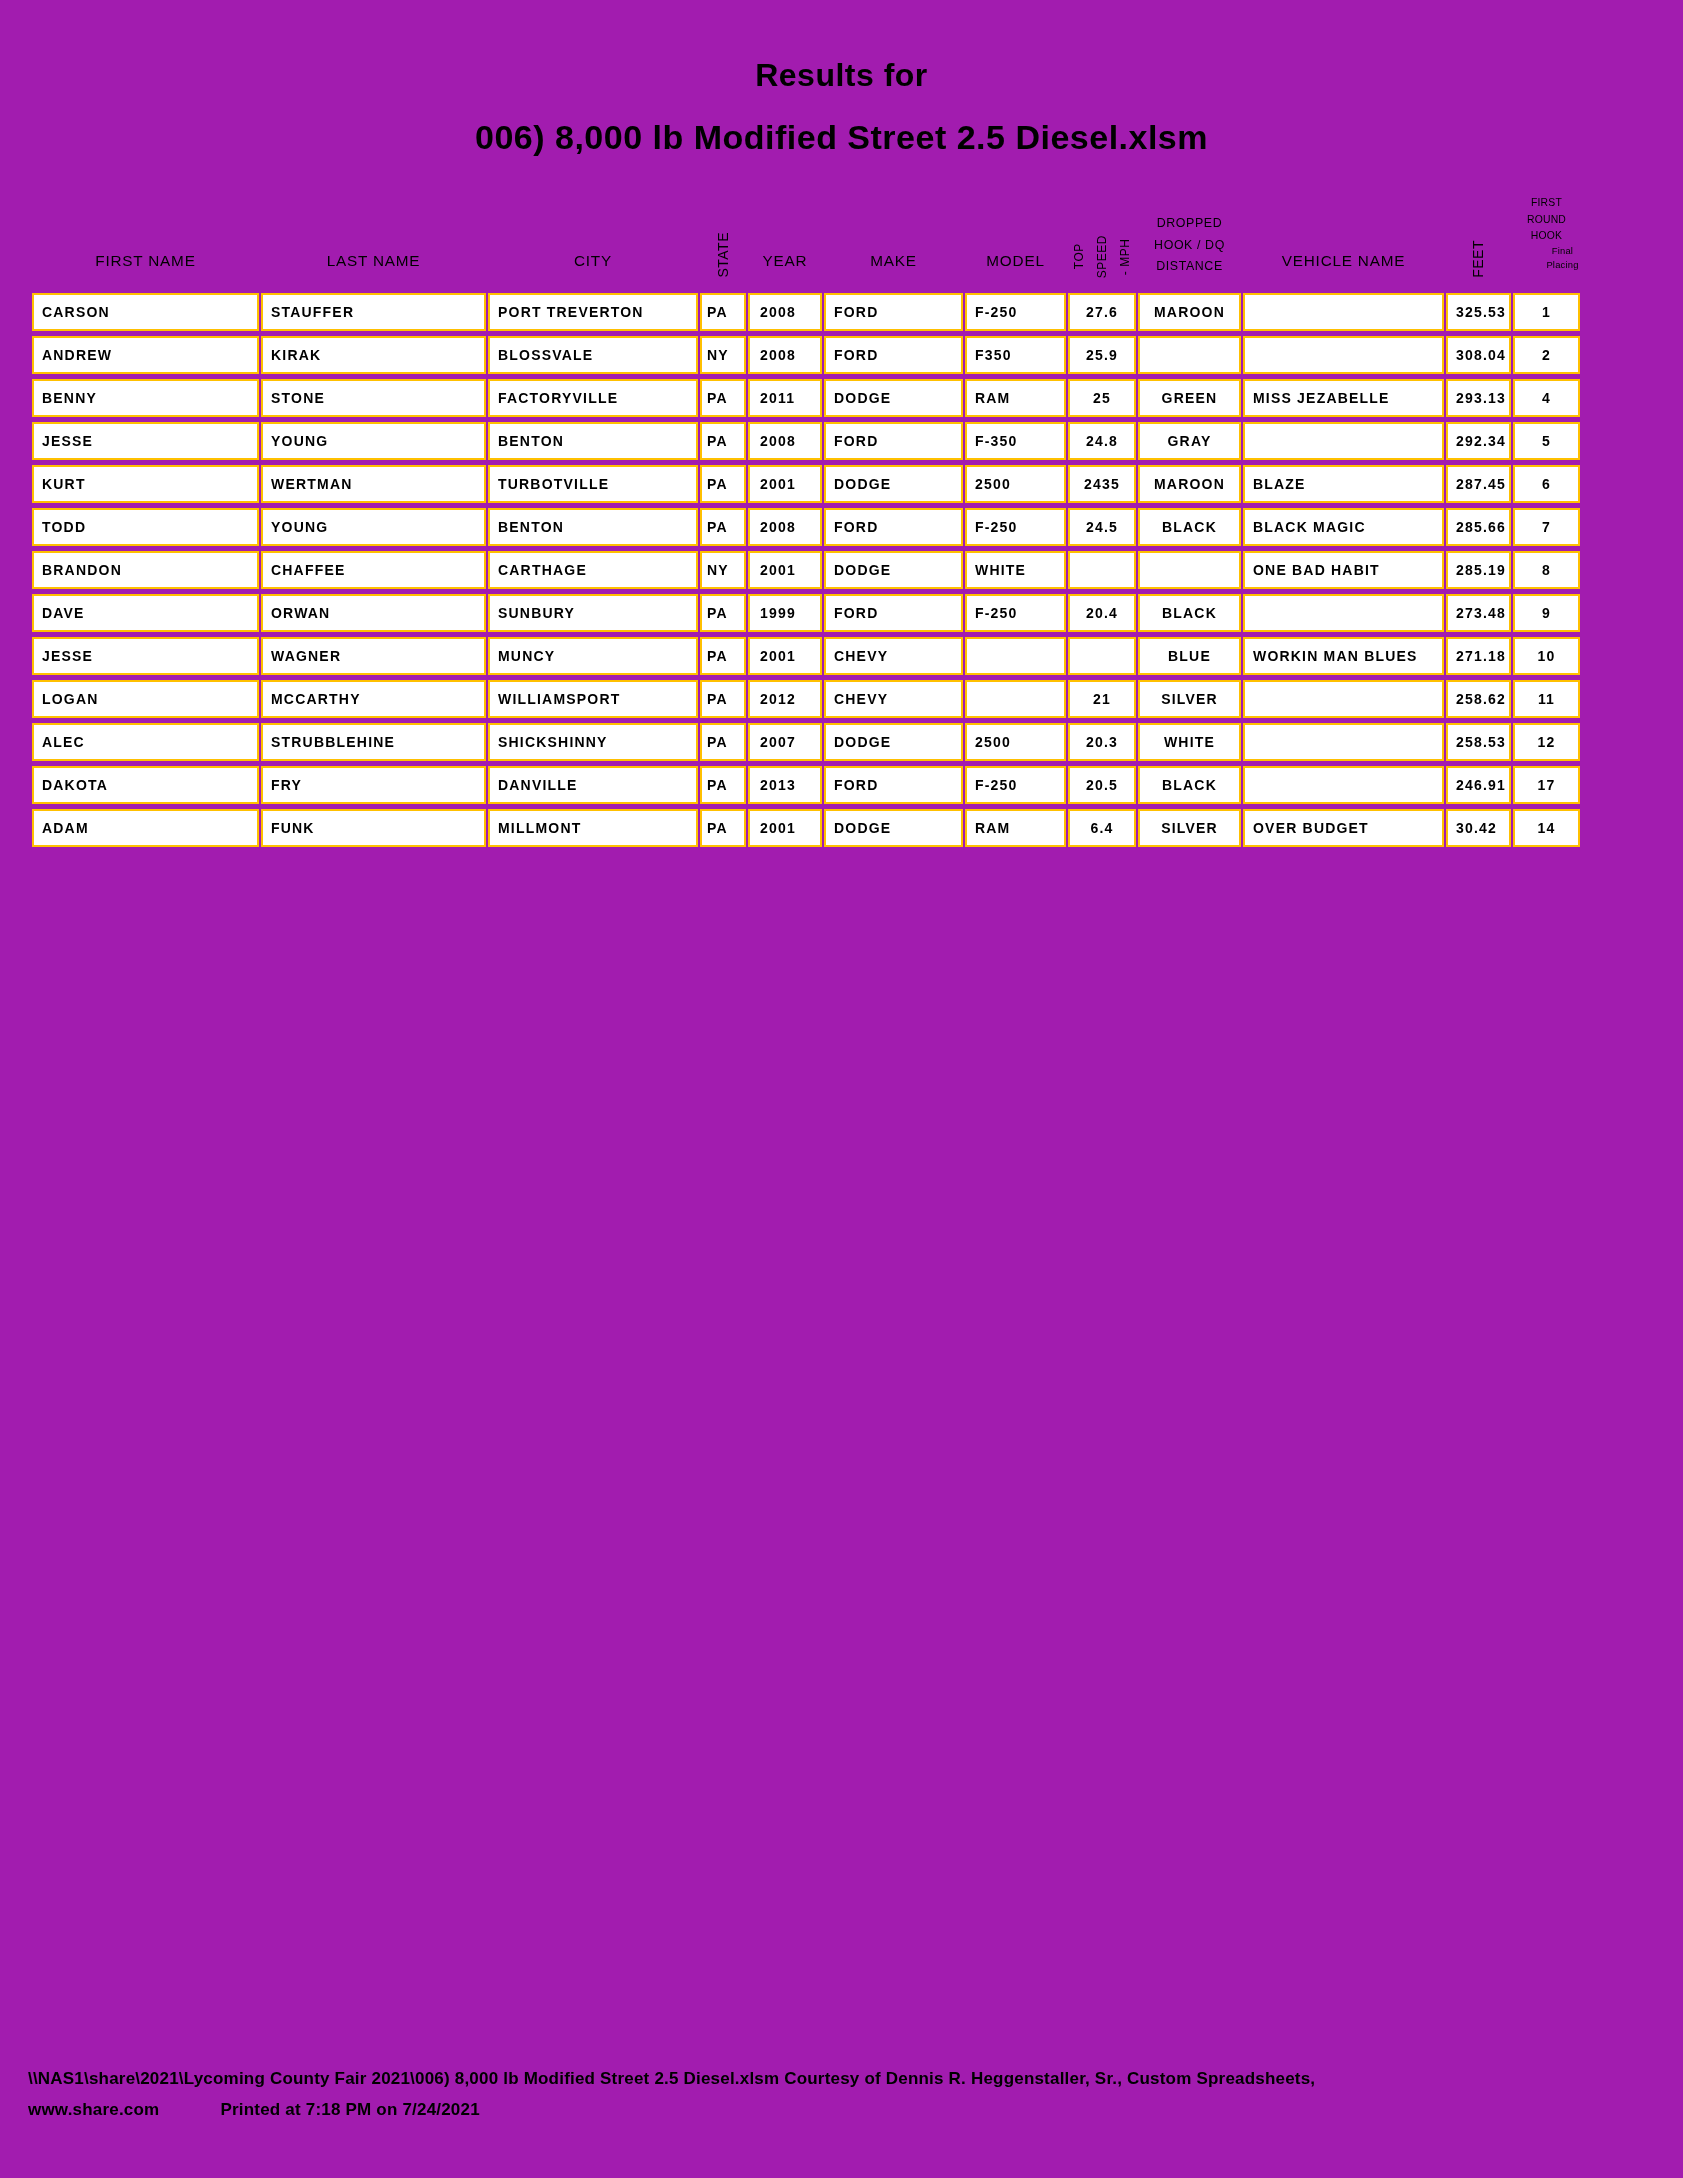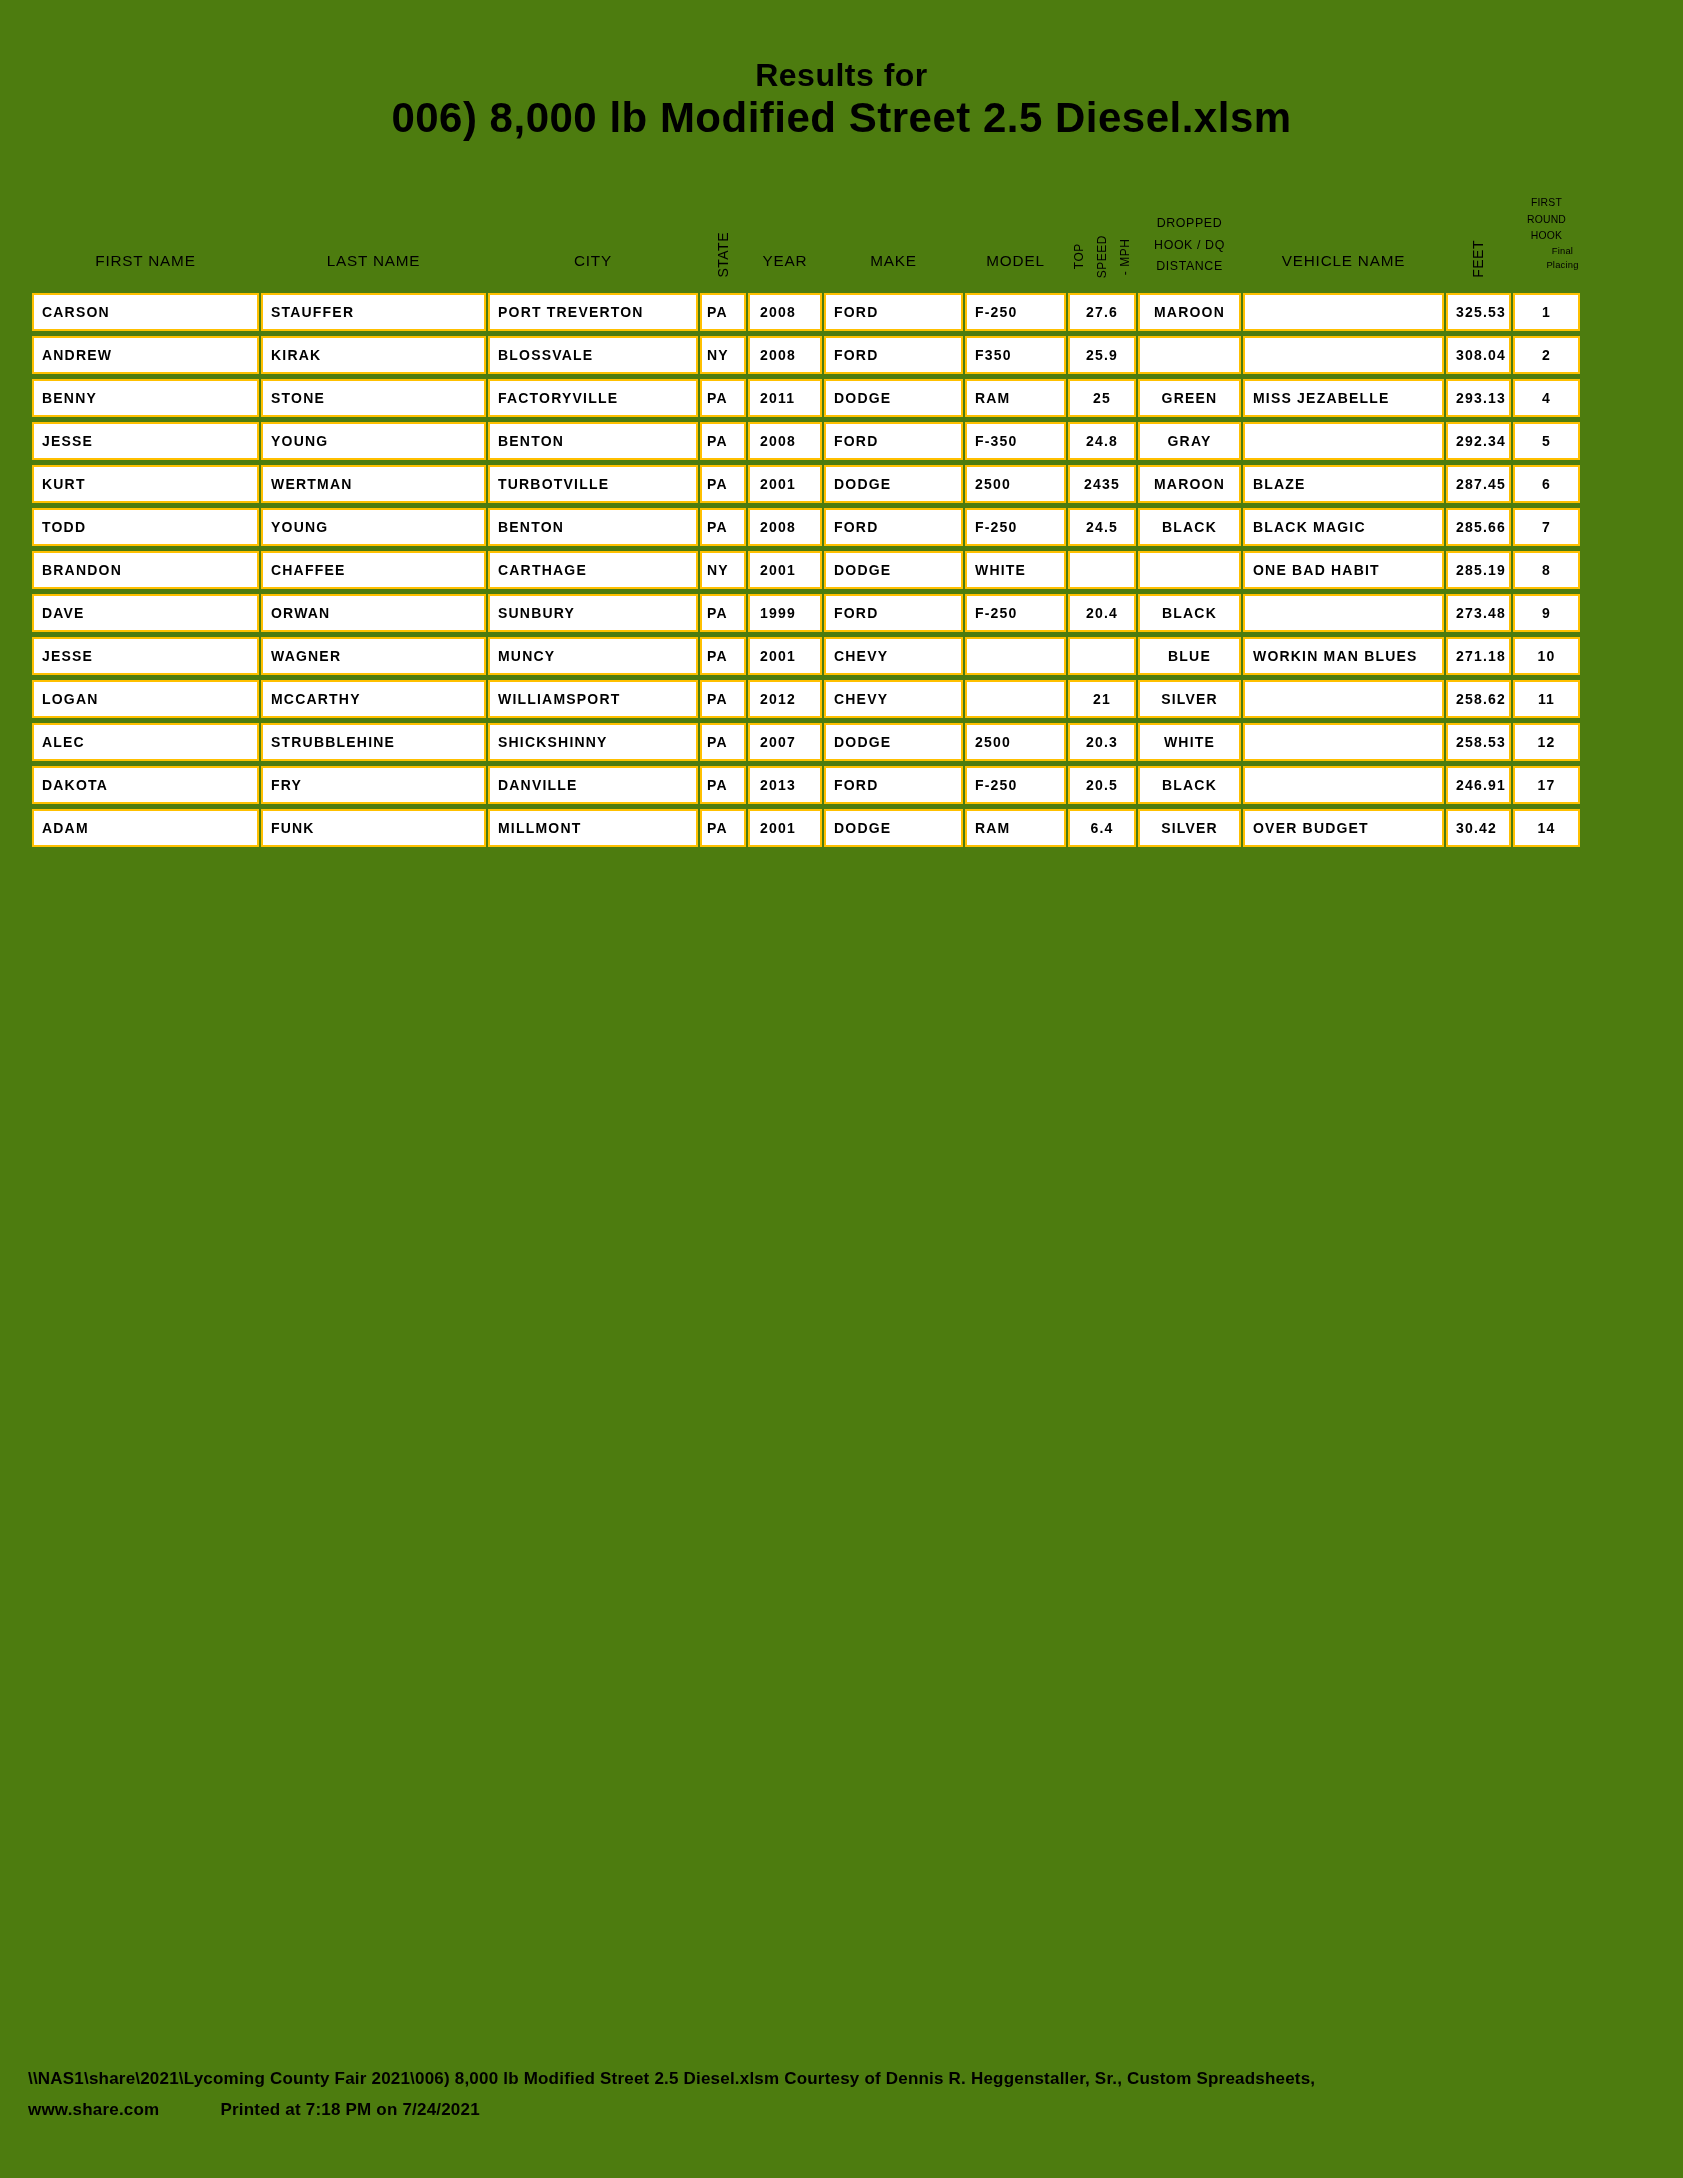--- a/index.html
+++ b/index.html
@@ -1,34 +1,34 @@
 <!DOCTYPE html>
 <html><head>
 <meta charset="utf-8">
 <style>
   html,body { margin:0; padding:0; background:#ffffff; }
   .page {
     position:relative;
     width:1683px;
     height:2178px;
-    background:#4d7c0f;
+    background:#a21caf;
     font-family:"Liberation Sans", sans-serif;
     font-weight:bold;
     color:#000000;
     overflow:hidden;
   }
   
   .title-block {
     position:absolute;
     top:57px; left:0;
     width:1683px;
     text-align:center;
   }
   .title-line1 { font-size:32px; letter-spacing:0.5px; }
-  .title-line2 { font-size:42px; letter-spacing:0.5px; margin-top:0; }
+  .title-line2 { font-size:34px; letter-spacing:0.5px; margin-top:24px; }
 
   
   table.results {
     position:absolute;
     left:30px; top:178px;
     width:1544px;
     table-layout:fixed;
     border-collapse:separate;
     border-spacing:2px 5px;
   }

